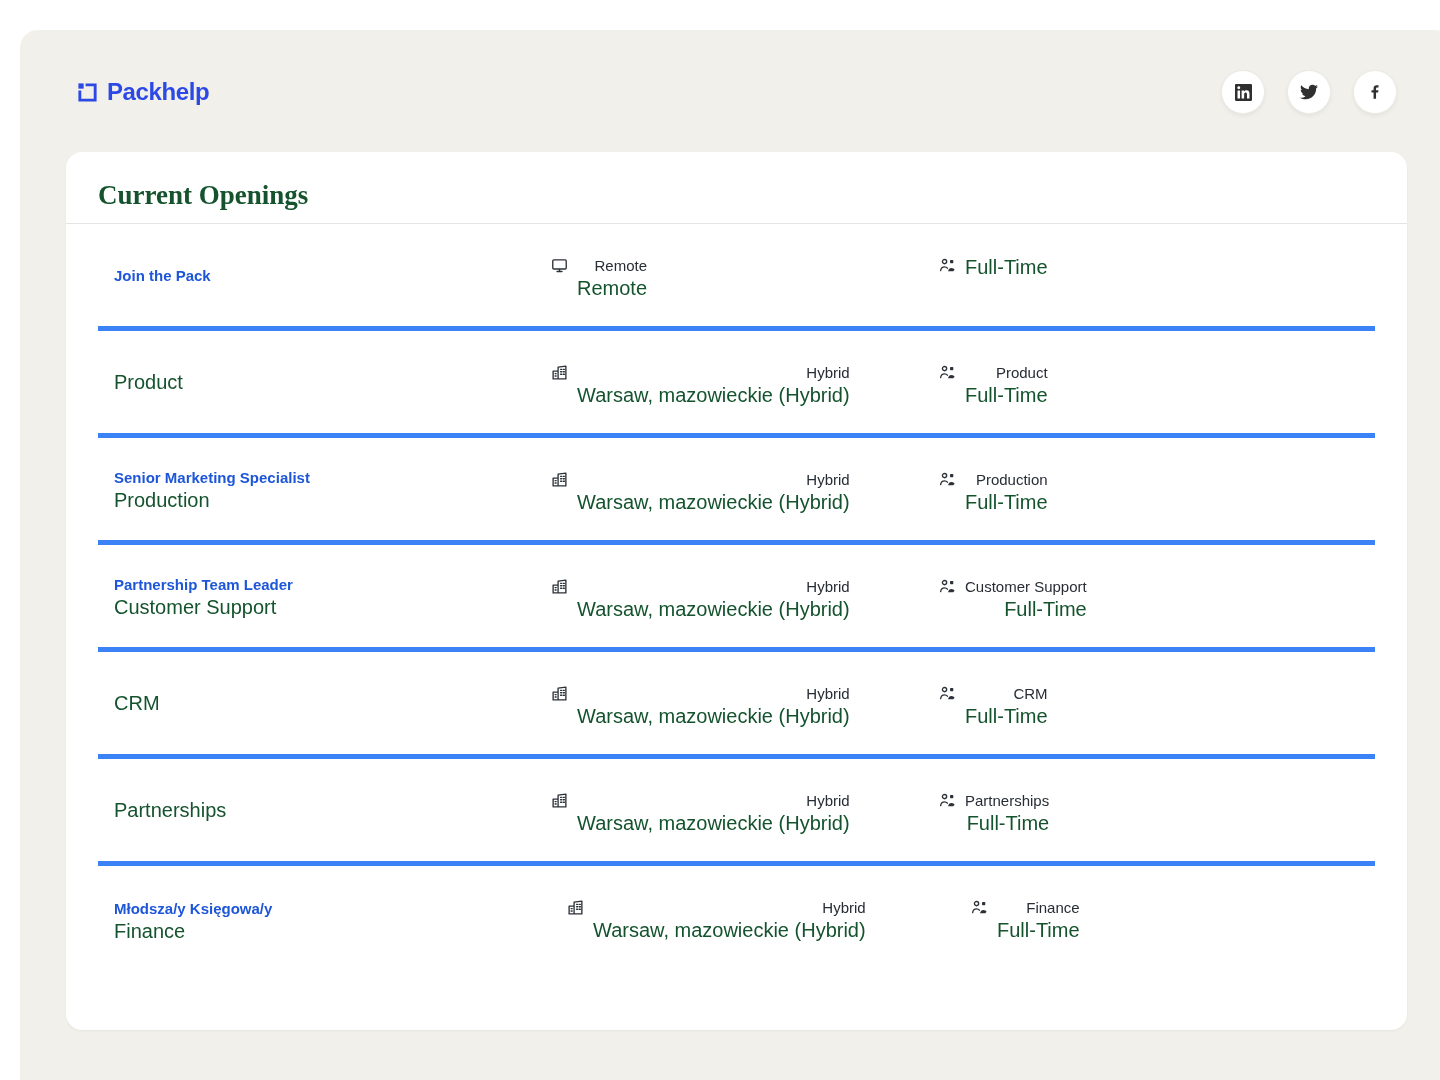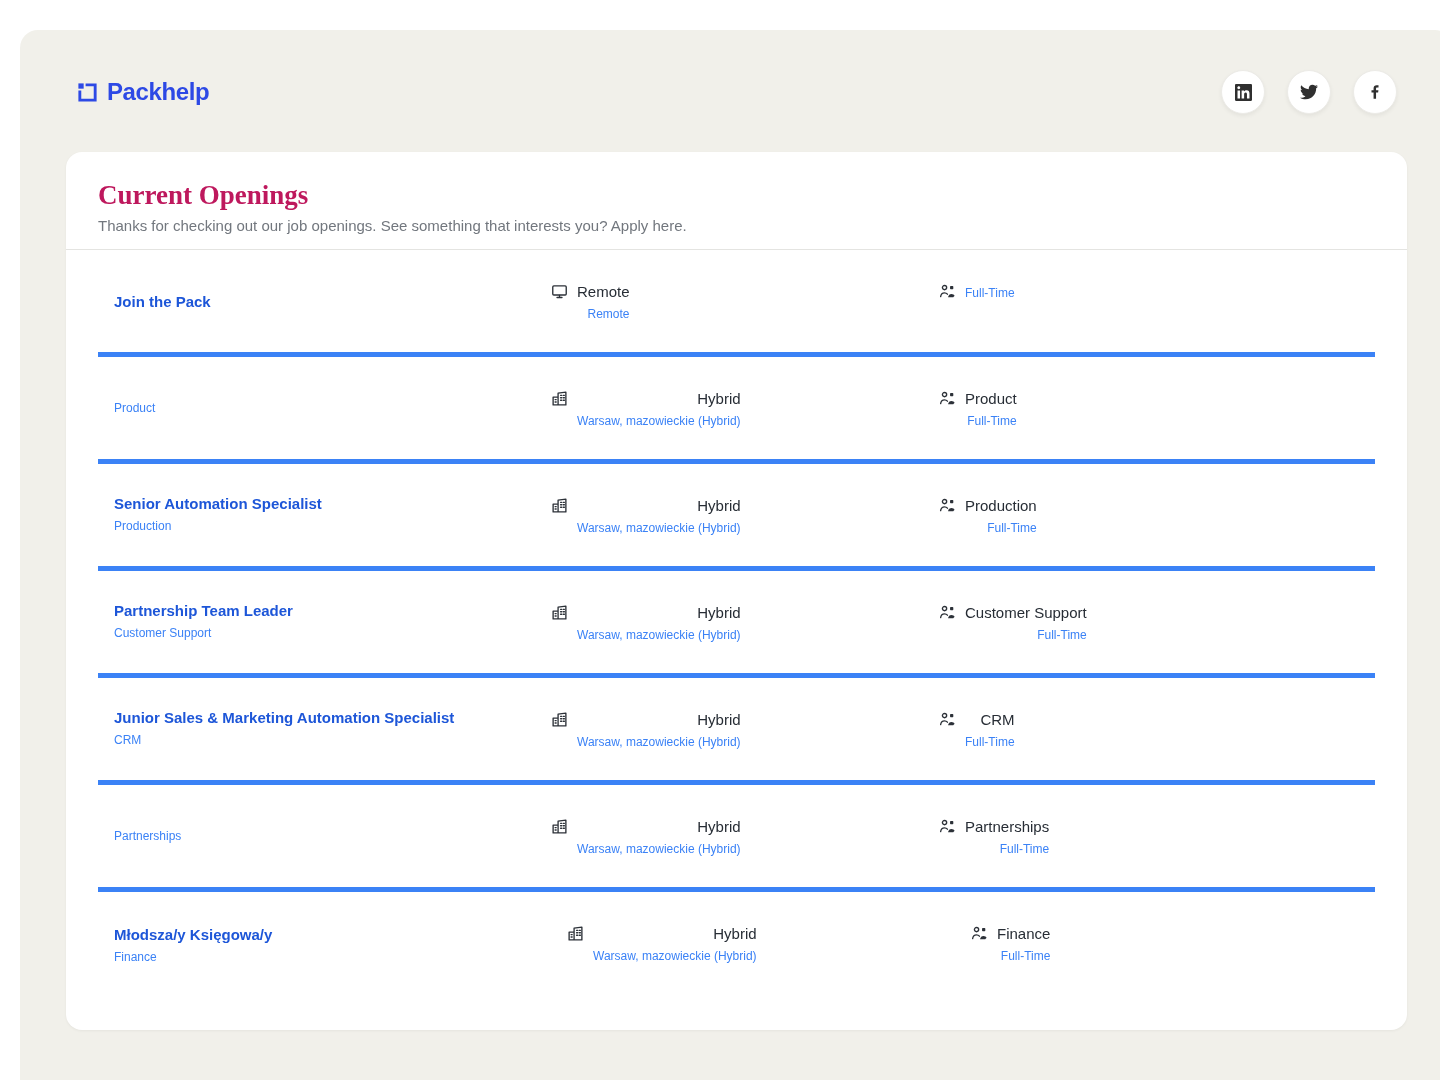--- a/index.html
+++ b/index.html
@@ -59,21 +59,21 @@
     min-height: 878px;
   }
   .card-header {
     padding: 28px 32px 13px 32px;
     border-bottom: 1px solid #e4e4e1;
   }
   .card-title {
     font-family: "Liberation Serif", serif;
     font-size: 27px;
     font-weight: 700;
-    color: #be185d;
+    color: #14532d;
     line-height: 30px;
   }
   .card-subtitle {
     margin-top: 5px;
     font-size: 15px;
     color: #72777e;
     line-height: 21px;
   }
   .rows-wrap { padding: 0 32px 30px 32px; }
   .job-row {
@@ -92,22 +92,22 @@
   }
   .job-title-link {
     font-size: 15px;
     font-weight: 600;
     color: #1d56d8;
     text-decoration: none;
     line-height: 21px;
     cursor: pointer;
   }
   .muted-line {
-    font-size: 12px;
-    color: #3b82f6;
+    font-size: 20px;
+    color: #14532d;
     line-height: 22px;
   }
   .cell-mid, .cell-right {
     padding-top: 31px;
     display: flex;
     align-items: flex-start;
     gap: 9px;
   }
   .cell-icon {
     width: 17px; height: 17px;
@@ -160,21 +160,20 @@
             <path d="M13.397 20.997v-8.196h2.765l.411-3.209h-3.176V7.548c0-.926.258-1.56 1.587-1.56h1.684V3.127c-.82-.088-1.643-.13-2.467-.127-2.444 0-4.122 1.492-4.122 4.231v2.355H7.332v3.209h2.753v8.202h3.312z"></path>
           </svg>
         </span>
       </a>
     </div>
   </header>
 
   <main class="card">
     <div class="card-header">
       <h1 class="card-title">Current Openings</h1>
-      <p class="card-subtitle">Thanks for checking out our job openings. See something that interests you? Apply here.</p>
     </div>
     <div class="rows-wrap">
   <div class="job-row">
     <div class="cell-left">
       <a class="job-title-link">Join the Pack</a>
 
     </div>
     <div class="cell-mid">
       <span class="cell-icon">
               <svg viewBox="0 0 24 24" fill="none" stroke="currentColor" stroke-width="1.9" stroke-linecap="round">
@@ -230,21 +229,21 @@
             </span>
       <span class="cell-text">
         <span class="dark-line">Product</span>
         <span class="muted-line">Full-Time</span>
       </span>
     </div>
   </div>
 
   <div class="job-row">
     <div class="cell-left">
-      <a class="job-title-link">Senior Automation Specialist</a>
+      <a class="job-title-link">Senior Marketing Specialist</a>
       <span class="muted-line">Production</span>
     </div>
     <div class="cell-mid">
       <span class="cell-icon">
               <svg viewBox="0 0 24 24" fill="none" stroke="currentColor" stroke-width="1.9" stroke-linecap="round" stroke-linejoin="round">
                 <path d="M3 21V10h7v11M10 21V4.5L21 3v18M3 21h18"></path>
                 <path d="M5.8 13.5h1.5M5.8 17h1.5M13.5 7.5h1.6M17.3 7.5h1.6M13.5 11h1.6M17.3 11h1.6M13.5 14.5h1.6M17.3 14.5h1.6"></path>
               </svg>
             </span>
       <span class="cell-text">
@@ -296,21 +295,20 @@
             </span>
       <span class="cell-text">
         <span class="dark-line">Customer Support</span>
         <span class="muted-line">Full-Time</span>
       </span>
     </div>
   </div>
 
   <div class="job-row">
     <div class="cell-left">
-      <a class="job-title-link">Junior Sales &amp; Marketing Automation Specialist</a>
       <span class="muted-line">CRM</span>
     </div>
     <div class="cell-mid">
       <span class="cell-icon">
               <svg viewBox="0 0 24 24" fill="none" stroke="currentColor" stroke-width="1.9" stroke-linecap="round" stroke-linejoin="round">
                 <path d="M3 21V10h7v11M10 21V4.5L21 3v18M3 21h18"></path>
                 <path d="M5.8 13.5h1.5M5.8 17h1.5M13.5 7.5h1.6M17.3 7.5h1.6M13.5 11h1.6M17.3 11h1.6M13.5 14.5h1.6M17.3 14.5h1.6"></path>
               </svg>
             </span>
       <span class="cell-text">

